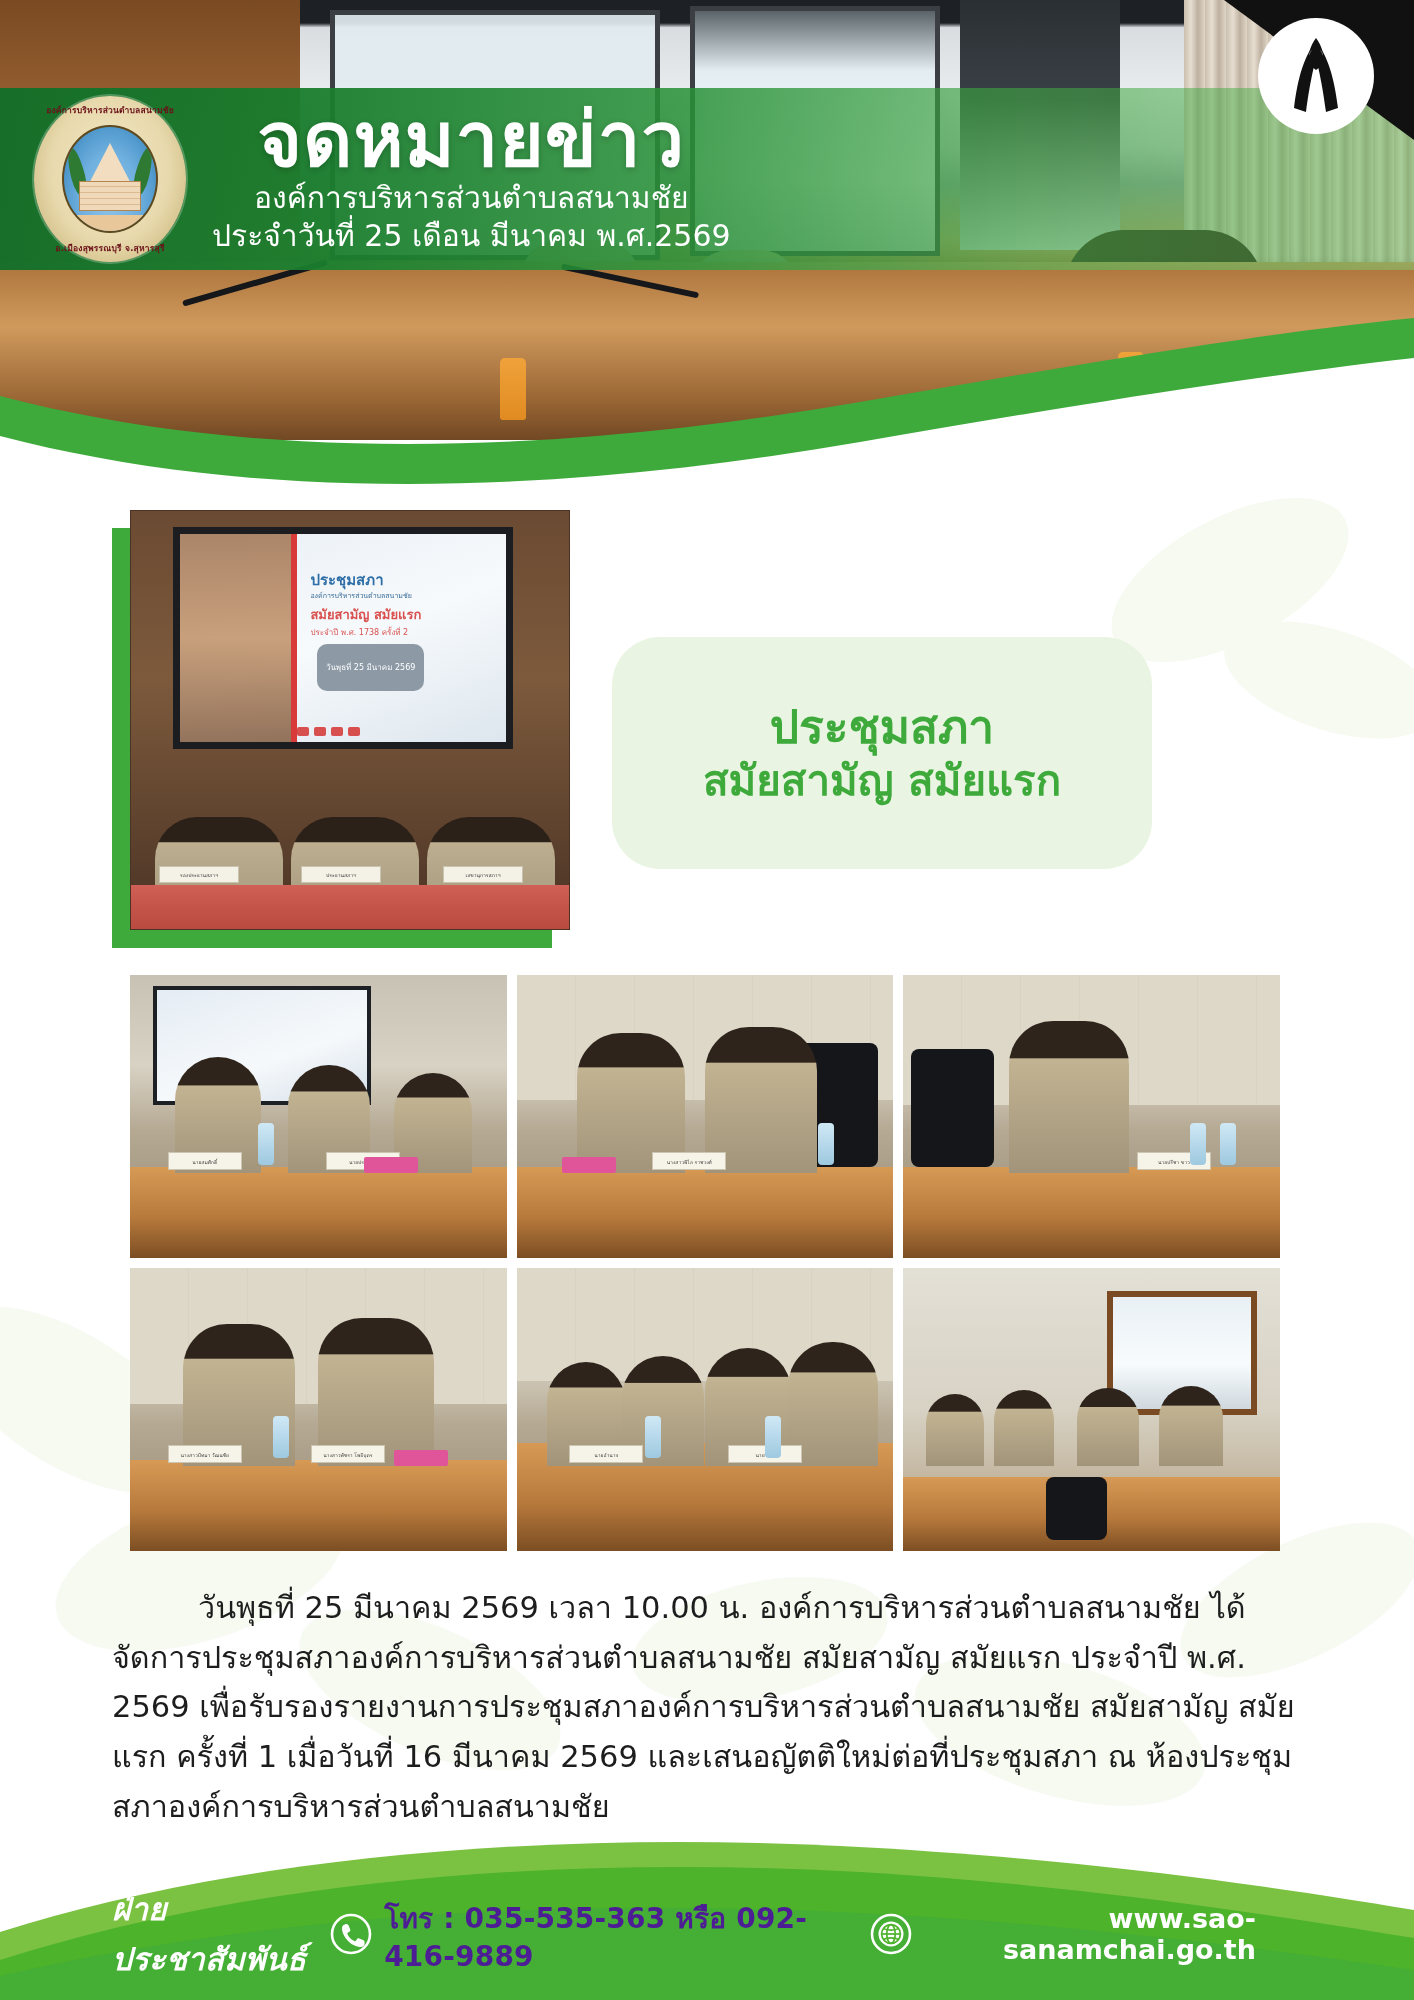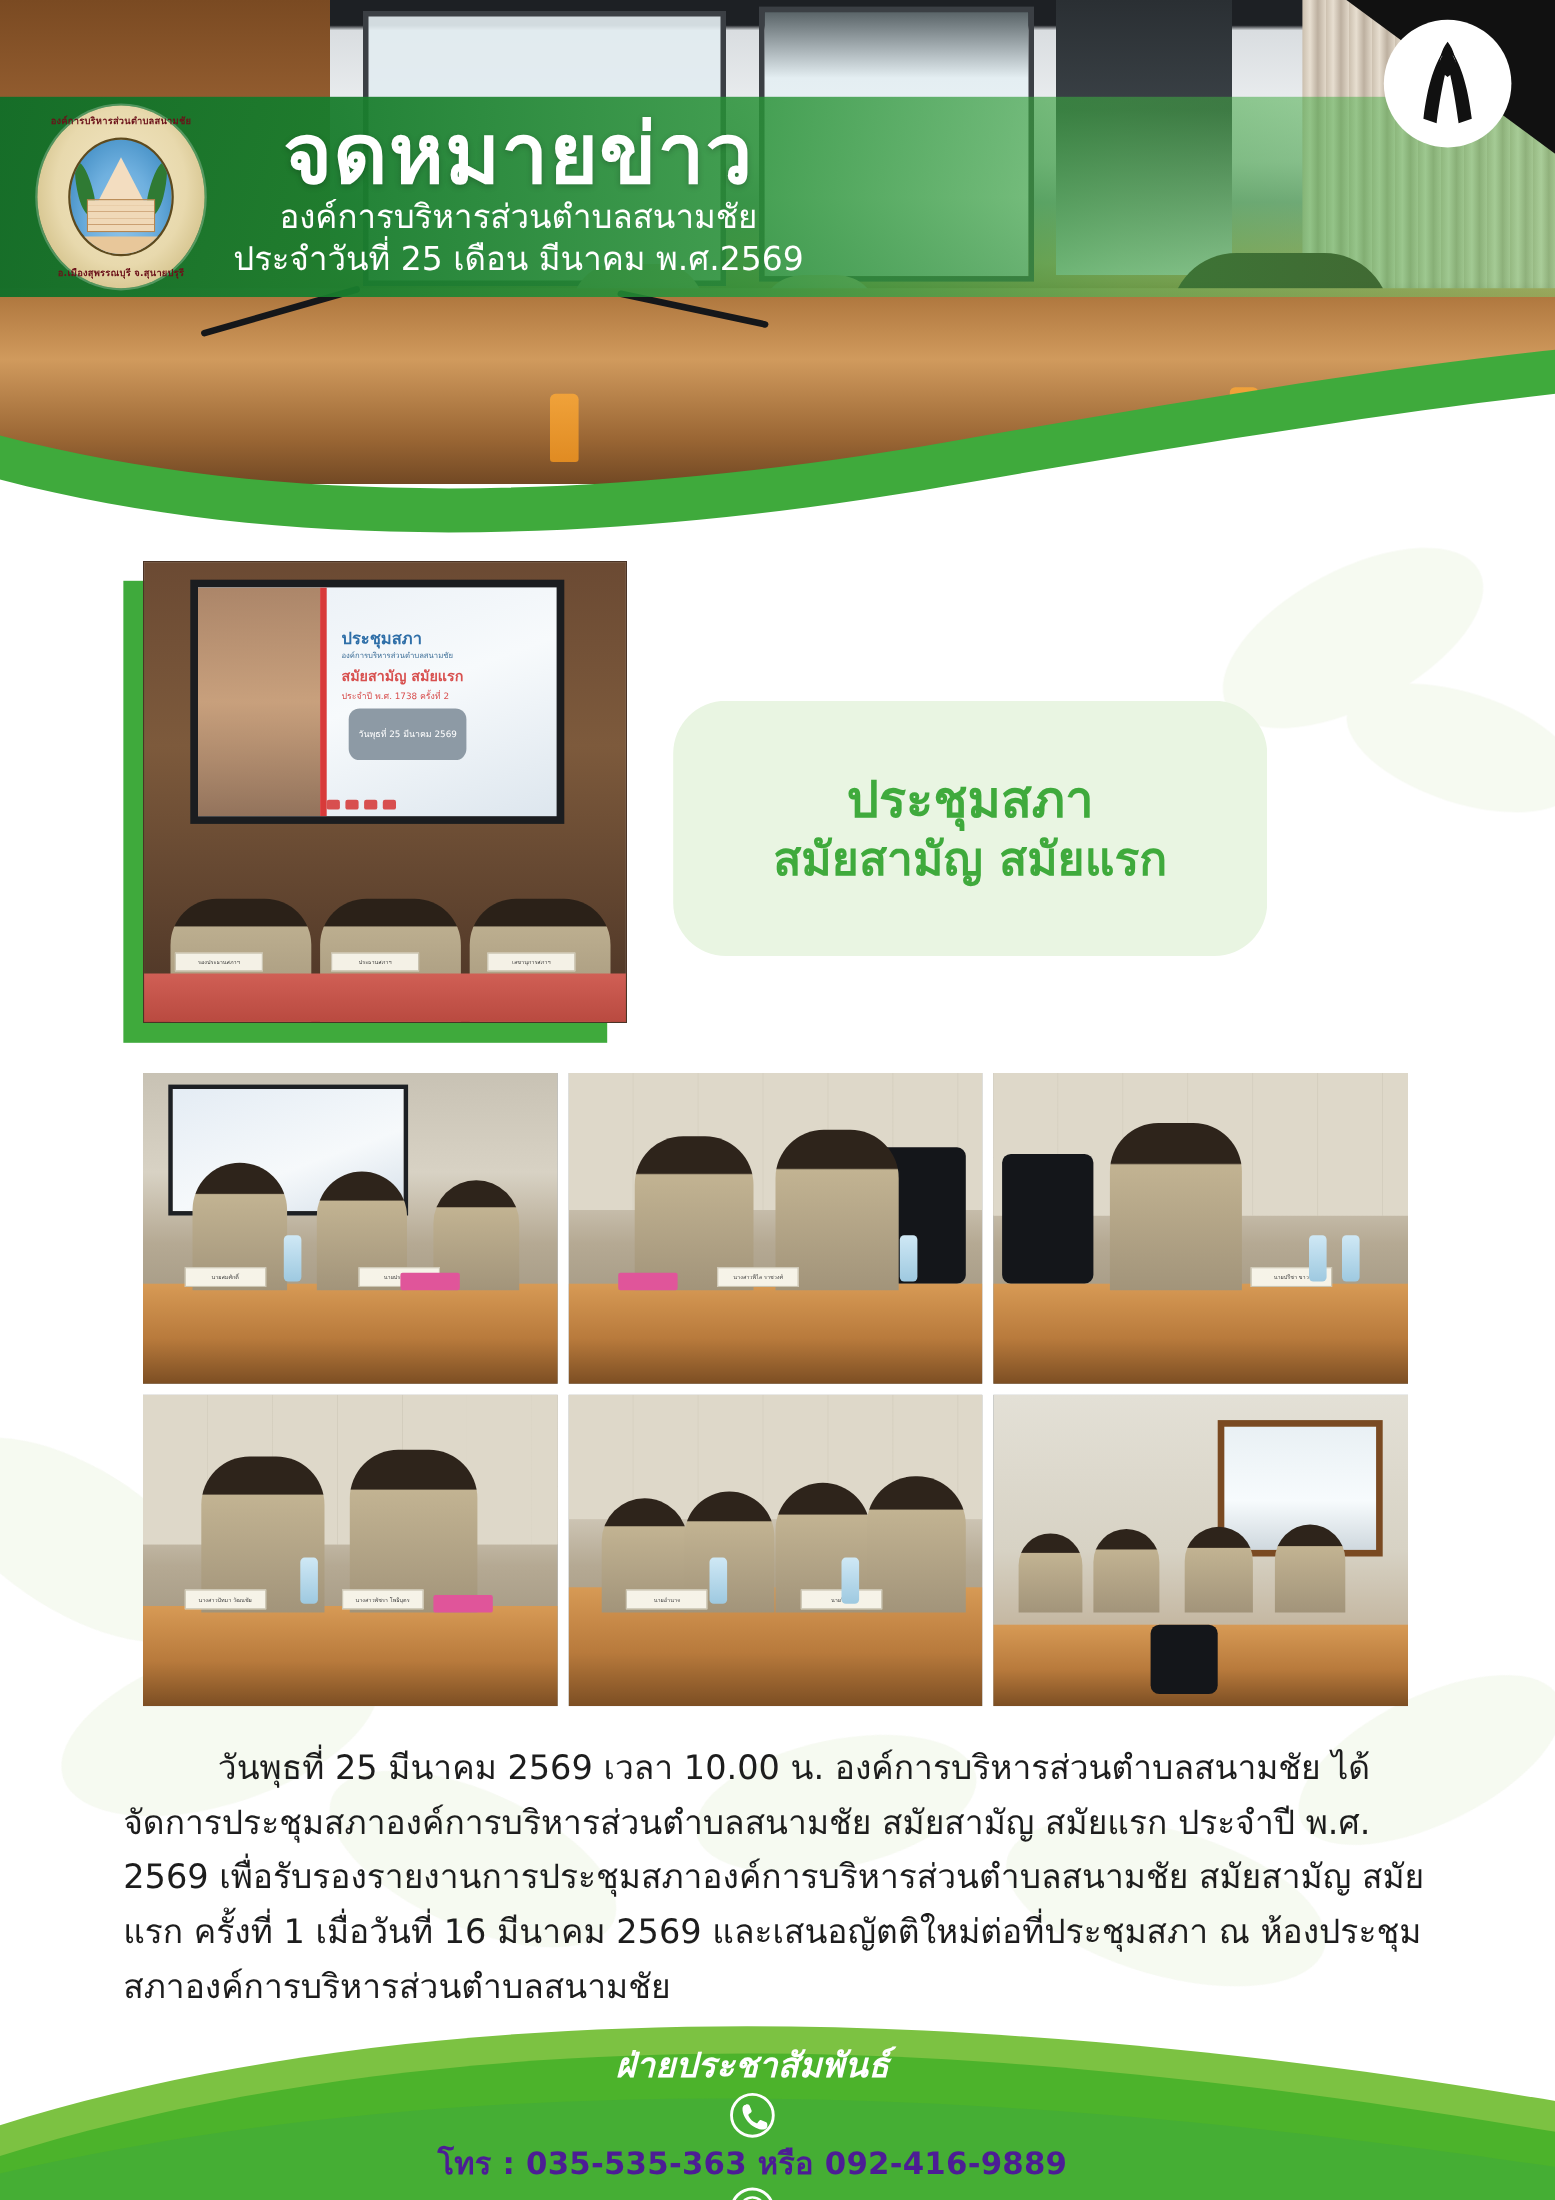--- a/index.html
+++ b/index.html
@@ -279,22 +279,22 @@
   .para{
     position:absolute; left:112px; top:1583px; width:1196px; z-index:3;
     font-size:30.5px; line-height:1.63; color:#1d1d1d;
     font-family:"DejaVu Sans",sans-serif;
     text-indent:86px; text-align:left;
   }
 
   
   .footer-wave{ position:absolute; left:0; bottom:0; width:1414px; height:190px; z-index:6; }
   .footer-bar{
-    position:absolute; left:0; bottom:16px; width:1256px; height:132px; z-index:7;
-    display:flex; align-items:center; padding-left:112px; gap:0;flex-direction:column;
+    position:absolute; left:0; bottom:0; width:1256px; height:132px; z-index:7;
+    display:flex; align-items:center; padding-left:112px; gap:0;
   }
   .footer-bar .f-dept{
     color:#ffffff; font-size:31px; font-weight:bold; font-style:italic;
     font-family:"DejaVu Sans",sans-serif; letter-spacing:.3px;
   }
   .footer-bar .f-txt{
     color:#4c1d95; font-size:28px; font-weight:bold;
     font-family:"DejaVu Sans",sans-serif; letter-spacing:.2px;
   }
   .footer-bar .f-url{
@@ -344,21 +344,21 @@
         <path d="M32 14 C22 22 22 32 32 38 C42 32 42 22 32 14 Z" fill="#111111"></path>
       </svg>
     </span>
   </div>
 
   <div class="header-band"></div>
 
   <div class="header-inner">
     <div class="seal">
       <div class="seal-top-text">องค์การบริหารส่วนตำบลสนามชัย</div>
-      <div class="seal-bottom-text">อ.เมืองสุพรรณบุรี จ.สุนายปรุรี</div>
+      <div class="seal-bottom-text">อ.เมืองสุพรรณบุรี จ.สุหารสุรี</div>
       <div class="inner">
         <div class="leafL"></div>
         <div class="leafR"></div>
         <div class="pagoda"></div>
         <div class="pagoda2"></div>
         <div class="ground"></div>
       </div>
     </div>
 
     <div class="head-text">

